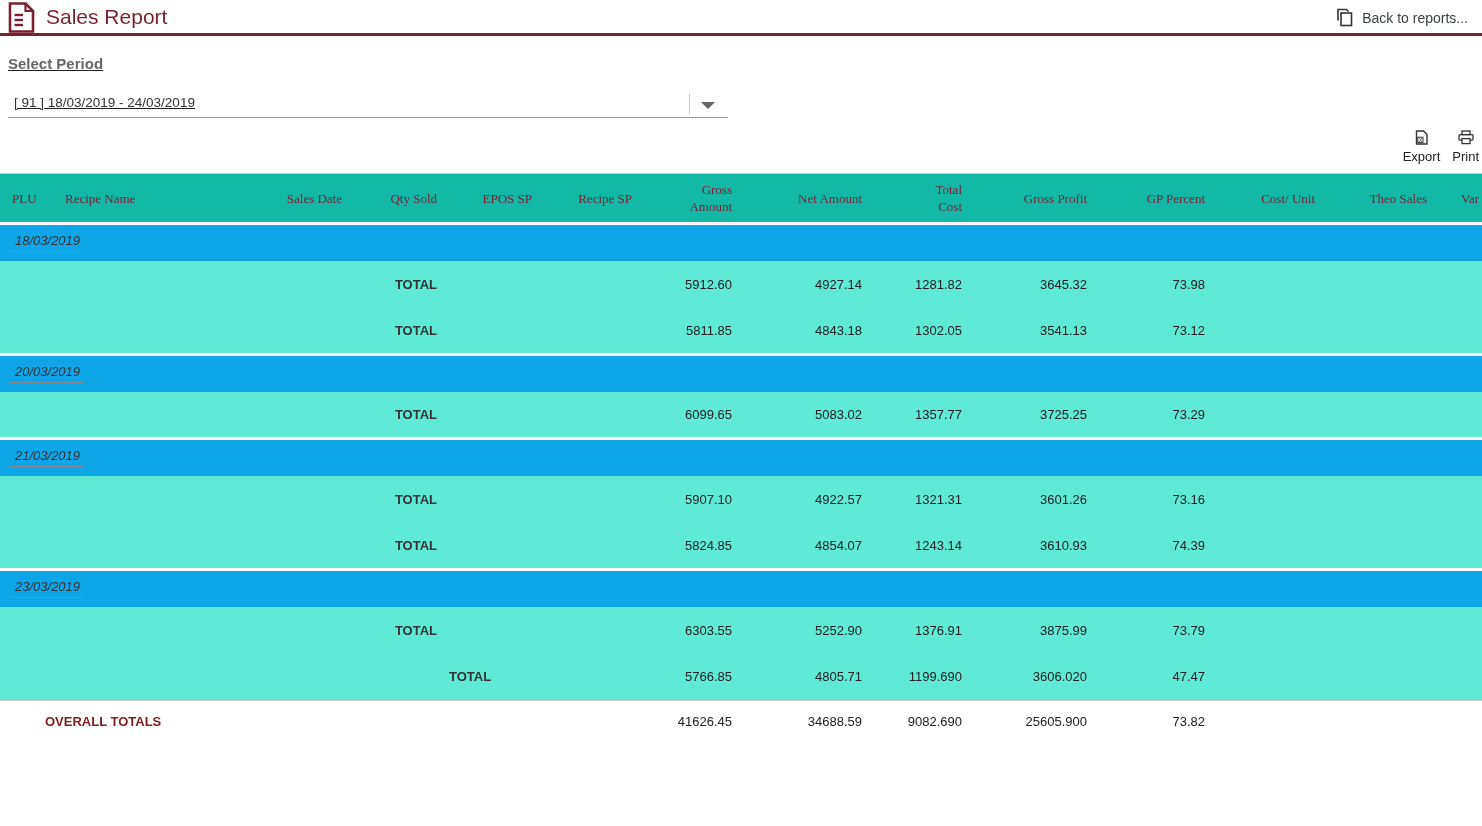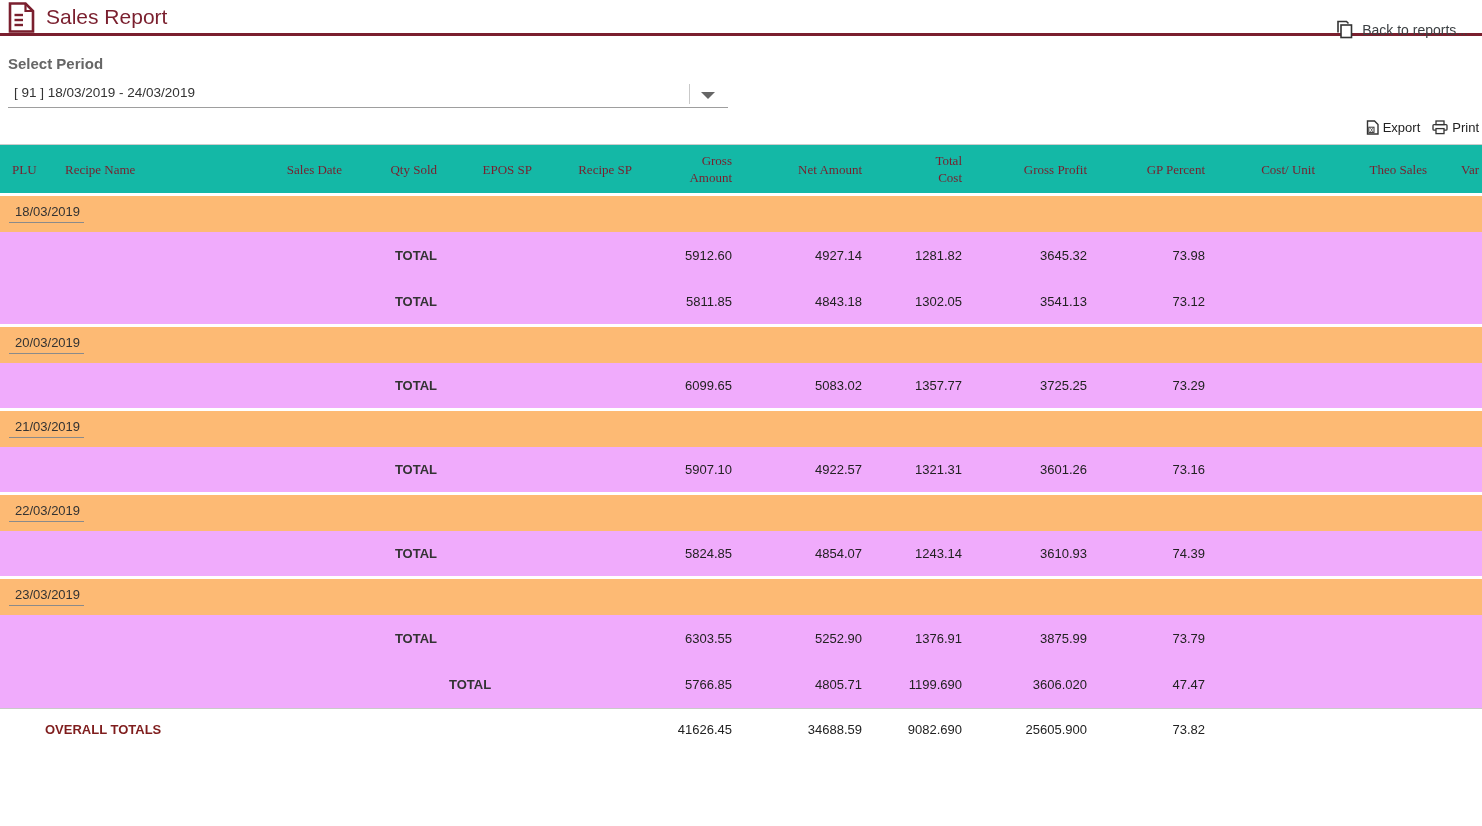--- a/index.html
+++ b/index.html
@@ -10,70 +10,70 @@
   }
 
   
   .topbar {
     height: 36px; border-bottom: 3px solid #7a1f2e;
     display: flex; align-items: center; position: relative;
   }
   .doc-icon { margin: 2px 0 0 8px; display: inline-flex; }
   .page-title { color: #7a1f2e; font-size: 21px; font-weight: 400; margin: 0 0 0 11px; }
   .back-link {
-    position: absolute; right: 14px; top: 20px;
+    position: absolute; right: 14px; top: 8px;
     display: flex; align-items: center; gap: 7px;
     color: #3c4043; font-size: 14px; cursor: pointer;
   }
 
   
-  .period-section { margin: 19px 0 0 8px; }
+  .period-section { margin: 19px 0 0 8px; text-decoration: underline; }
   .period-label { color: #666; font-size: 15px; font-weight: 700; }
   .period-select {
-    position: relative; width: 720px; margin-top: 9px; height: 27px;
+    position: relative; width: 720px; margin-top: 19px; height: 27px;
     border-bottom: 1px solid #9e9e9e; cursor: pointer;
   }
   .period-value { font-size: 13.5px; color: #333; padding-left: 6px; line-height: 24px; display: block; }
   .select-sep { position: absolute; right: 38px; top: 3px; width: 1px; height: 20px; background: #c9c9c9; }
   .select-caret {
     position: absolute; right: 13px; top: 11px; width: 0; height: 0;
     border-left: 7px solid transparent; border-right: 7px solid transparent;
     border-top: 7px solid #666;
   }
 
   
   .toolbar {
     display: flex; justify-content: flex-end; align-items: center;
     gap: 12px; margin: 12px 3px 0 0; font-size: 13px; color: #222;
   }
-  .tool-btn { display: inline-flex; align-items: center; gap: 4px; cursor: pointer; }
+  .tool-btn { display: inline-flex; align-items: center; gap: 4px; cursor: pointer; flex-direction: column; }
 
   
   table.report {
     width: 1482px; margin-top: 9px;
     border-collapse: collapse; table-layout: fixed;
     border-top: 1px solid #ccc;
     font-size: 13px;
   }
   thead tr { background: #14b8a6; height: 50px; font-family: Liberation Serif, serif; }
   th { color: #7a1f2e; font-weight: 400; font-size: 13px; vertical-align: middle; line-height: 17px; }
   th.left  { text-align: left; }
   th.right { text-align: right; padding-right: 3px; }
   th.pad12 { padding-left: 12px; }
   th.pad15 { padding-left: 15px; }
   .hwrap  { display: inline-block; text-align: right; }
   .w56 { width: 56px; }
   .w38 { width: 38px; }
 
-  tr.date-row { background: #fdba74; height: 37px; border-top: 3px solid #fff; }
+  tr.date-row { background: #0ea5e9; height: 37px; border-top: 3px solid #fff; font-style: italic; }
   .date-link {
     display: inline-block; margin-left: 8px; padding: 0 4px 3px 6px;
     border-bottom: 1px solid #8a8a8a; color: #333; cursor: pointer;
   }
-  tr.total-row { background: #f0abfc; height: 47px; }
+  tr.total-row { background: #5eead4; height: 47px; }
   td.num { text-align: right; padding-right: 3px; color: #222; margin-top: 24px; }
   td.total-label { font-weight: 700; color: #333; text-align: right; padding-right: 3px; }
   td.total-label.shift { text-align: left; padding-left: 9px; padding-right: 0; }
   tr.overall-row { background: #fff; height: 41px; border-top: 1px solid #c9c9c9; }
   td.overall-label { font-weight: 700; color: #7f1d1d; padding-left: 45px; }
 </style>
 </head>
 <body>
 
 <div class="topbar">
@@ -237,23 +237,20 @@
       <td class="num">5907.10</td>
       <td class="num">4922.57</td>
       <td class="num">1321.31</td>
       <td class="num">3601.26</td>
       <td class="num">73.16</td>
       <td></td>
         <td></td>
         <td></td>
     </tr>
 
-    <tr class="date-row">
-      <td colspan="14"><span class="date-link">22/03/2019</span></td>
-    </tr>
     <tr class="total-row">
       <td></td>
         <td></td>
         <td></td>
       <td class="total-label">TOTAL</td>
       <td></td>
         <td></td>
       <td class="num">5824.85</td>
       <td class="num">4854.07</td>
       <td class="num">1243.14</td>

